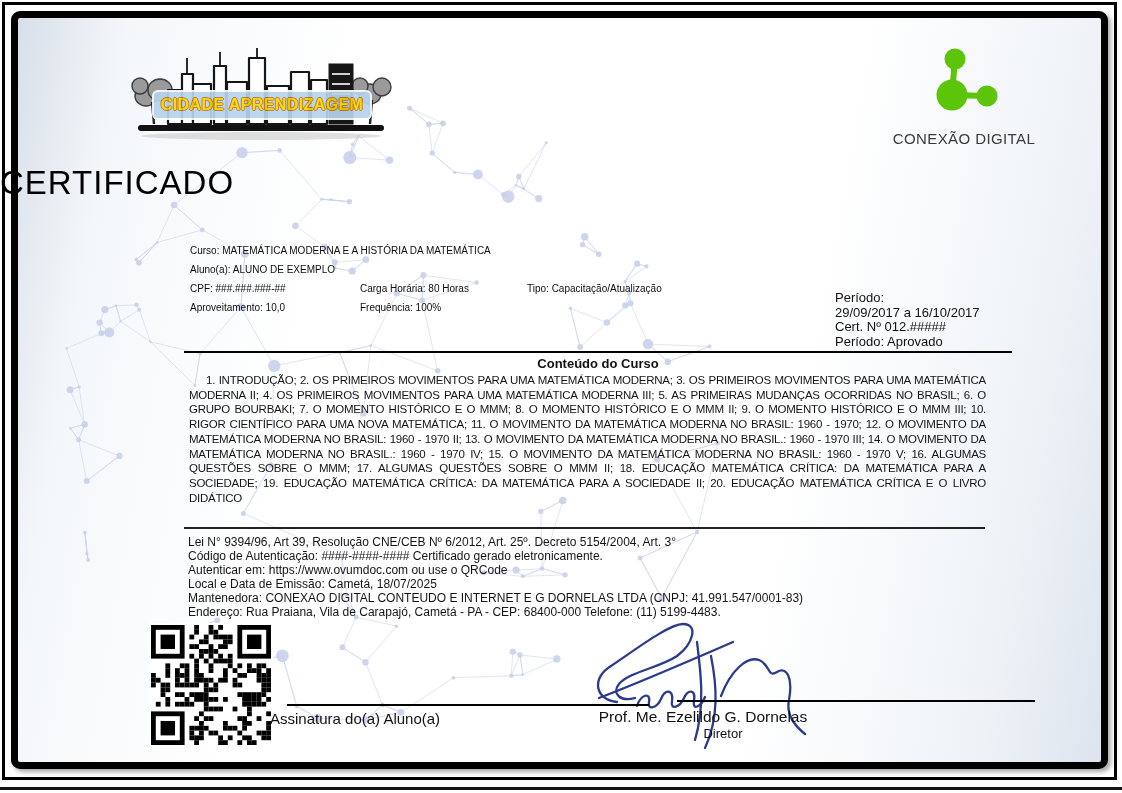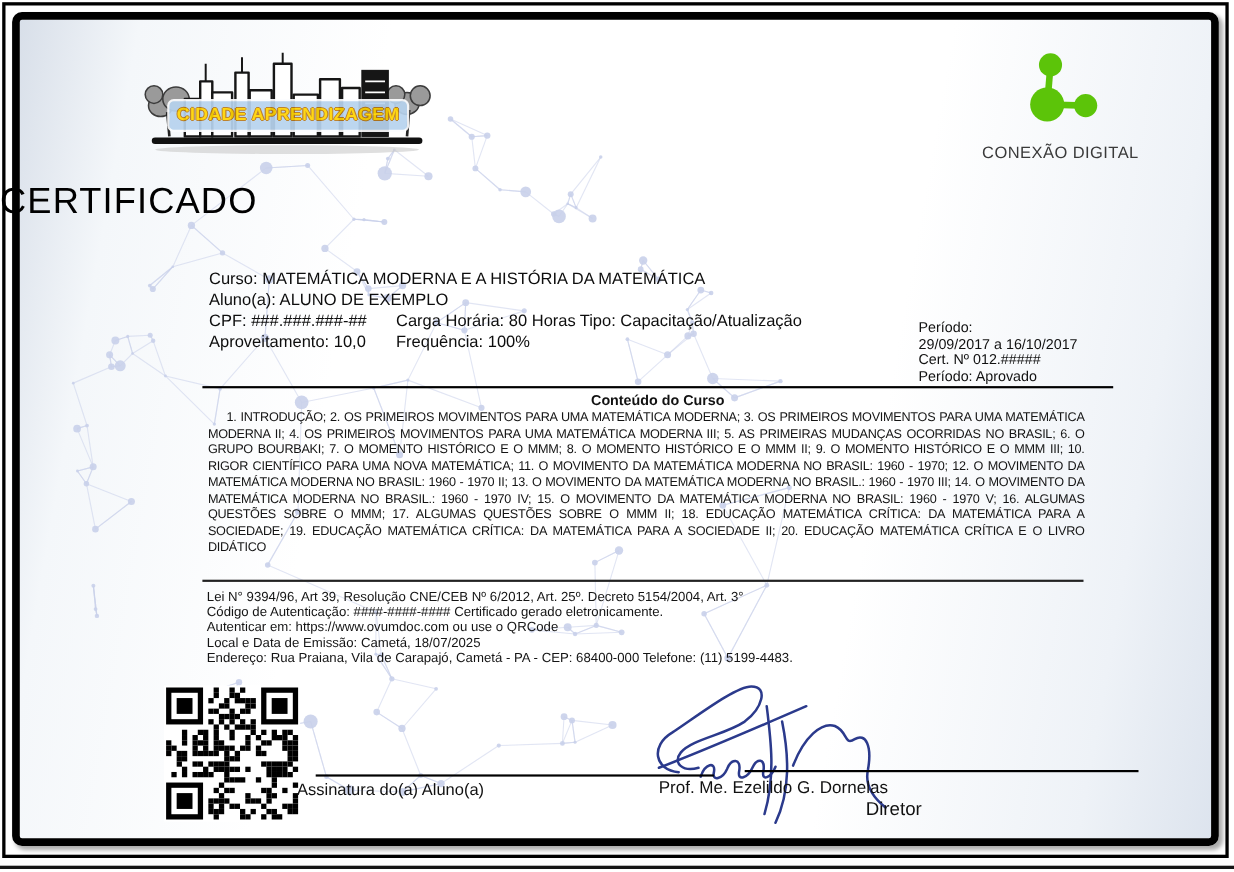--- a/index.html
+++ b/index.html
@@ -39,21 +39,21 @@
     white-space:nowrap;
   }
   .brand{left:885px;top:38px;width:158px;text-align:center;}
   .brand-name{margin-top:2px;font-size:15px;letter-spacing:.4px;color:#3a3a3a;white-space:nowrap;}
   
   .title{
     left:0;top:164px;width:1122px;
     font-size:33px;letter-spacing:1px;color:#000;
   }
   
-  .info-line{font-size:15px;color:#0d0d0d;white-space:nowrap;}
+  .info-line{font-size:10px;color:#0d0d0d;white-space:nowrap;}
   .l-curso{left:190px;top:245px;}
   .l-aluno{left:190px;top:264px;}
   .l-cpf{left:190px;top:283px;}
   .l-carga{left:360px;top:283px;}
   .l-tipo{left:527px;top:283px;}
   .l-aprov{left:190px;top:302px;}
   .l-freq{left:360px;top:302px;}
   
   .periodo{left:835px;top:291px;font-size:13px;line-height:14.6px;white-space:nowrap;}
   
@@ -68,21 +68,21 @@
   }
   
   .legal{left:188px;top:536px;font-size:12px;line-height:13.9px;color:#141414;white-space:nowrap;}
   
   .qr-box{left:149px;top:623px;}
   
   .sigline-left{left:287px;top:704px;width:362px;height:2px;background:#000;}
   .sigline-right{left:677px;top:700px;width:358px;height:2px;background:#000;}
   .student-label{left:270px;top:710px;width:280px;text-align:left;font-size:15px;}
   .director-name{left:563px;top:708px;width:280px;text-align:center;font-size:15.5px;}
-  .director-role{left:558px;top:726px;width:280px;text-align:right;font-size:17px;}
+  .director-role{left:583px;top:726px;width:280px;text-align:center;font-size:13px;}
   .signature-svg{left:583px;top:608px;pointer-events:none;}
 </style>
 </head>
 <body style="--green: #5cc409; --ink: #2b3a8c; --banner-yellow: #ffd400; --banner-blue: #b7d3ee;">
 
 <div class="abs outer-border"></div>
 <div class="abs inner-border"></div>
 
 <svg id="watermark" class="abs" width="1122" height="793">
     <line x1="717.5514583713549" y1="443.276065587212" x2="657.0940491251642" y2="459.3985248509655" stroke="#c9d0ea" stroke-opacity="0.55" stroke-width="1"></line>
@@ -526,20 +526,21 @@
 <div class="abs conteudo-heading">Conteúdo do Curso</div>
 <div class="abs conteudo-text">1. INTRODUÇÃO; 2. OS PRIMEIROS MOVIMENTOS PARA UMA MATEMÁTICA MODERNA; 3. OS PRIMEIROS MOVIMENTOS PARA UMA MATEMÁTICA MODERNA II; 4. OS PRIMEIROS MOVIMENTOS PARA UMA MATEMÁTICA MODERNA III; 5. AS PRIMEIRAS MUDANÇAS OCORRIDAS NO BRASIL; 6. O GRUPO BOURBAKI; 7. O MOMENTO HISTÓRICO E O MMM; 8. O MOMENTO HISTÓRICO E O MMM II; 9. O MOMENTO HISTÓRICO E O MMM III; 10. RIGOR CIENTÍFICO PARA UMA NOVA MATEMÁTICA; 11. O MOVIMENTO DA MATEMÁTICA MODERNA NO BRASIL: 1960 - 1970; 12. O MOVIMENTO DA MATEMÁTICA MODERNA NO BRASIL: 1960 - 1970 II; 13. O MOVIMENTO DA MATEMÁTICA MODERNA NO BRASIL.: 1960 - 1970 III; 14. O MOVIMENTO DA MATEMÁTICA MODERNA NO BRASIL.: 1960 - 1970 IV; 15. O MOVIMENTO DA MATEMÁTICA MODERNA NO BRASIL: 1960 - 1970 V; 16. ALGUMAS QUESTÕES SOBRE O MMM; 17. ALGUMAS QUESTÕES SOBRE O MMM II; 18. EDUCAÇÃO MATEMÁTICA CRÍTICA: DA MATEMÁTICA PARA A SOCIEDADE; 19. EDUCAÇÃO MATEMÁTICA CRÍTICA: DA MATEMÁTICA PARA A SOCIEDADE II; 20. EDUCAÇÃO MATEMÁTICA CRÍTICA E O LIVRO DIDÁTICO</div>
 
 <div class="abs sep2"></div>
 
 <div class="abs legal">
   <div>Lei N° 9394/96, Art 39, Resolução CNE/CEB Nº 6/2012, Art. 25º. Decreto 5154/2004, Art. 3°</div>
   <div>Código de Autenticação: ####-####-#### Certificado gerado eletronicamente.</div>
   <div>Autenticar em: https://www.ovumdoc.com ou use o QRCode</div>
   <div>Local e Data de Emissão: Cametá, 18/07/2025</div>
+  <div>Mantenedora: CONEXAO DIGITAL CONTEUDO E INTERNET E G DORNELAS LTDA (CNPJ: 41.991.547/0001-83)</div>
   <div>Endereço: Rua Praiana, Vila de Carapajó, Cametá - PA - CEP: 68400-000 Telefone: (11) 5199-4483.</div>
 </div>
 
 <svg id="qr" class="abs qr-box" width="124" height="124">
     <rect width="124" height="124" fill="#fff"></rect>
     <rect x="2" y="2" width="33.6" height="33.6" fill="#000"></rect>
     <rect x="6.8" y="6.8" width="24" height="24" fill="#fff"></rect>
     <rect x="11.6" y="11.6" width="14.399999999999999" height="14.399999999999999" fill="#000"></rect>
     <rect x="88.39999999999999" y="2" width="33.6" height="33.6" fill="#000"></rect>
     <rect x="93.2" y="6.8" width="24" height="24" fill="#fff"></rect>

